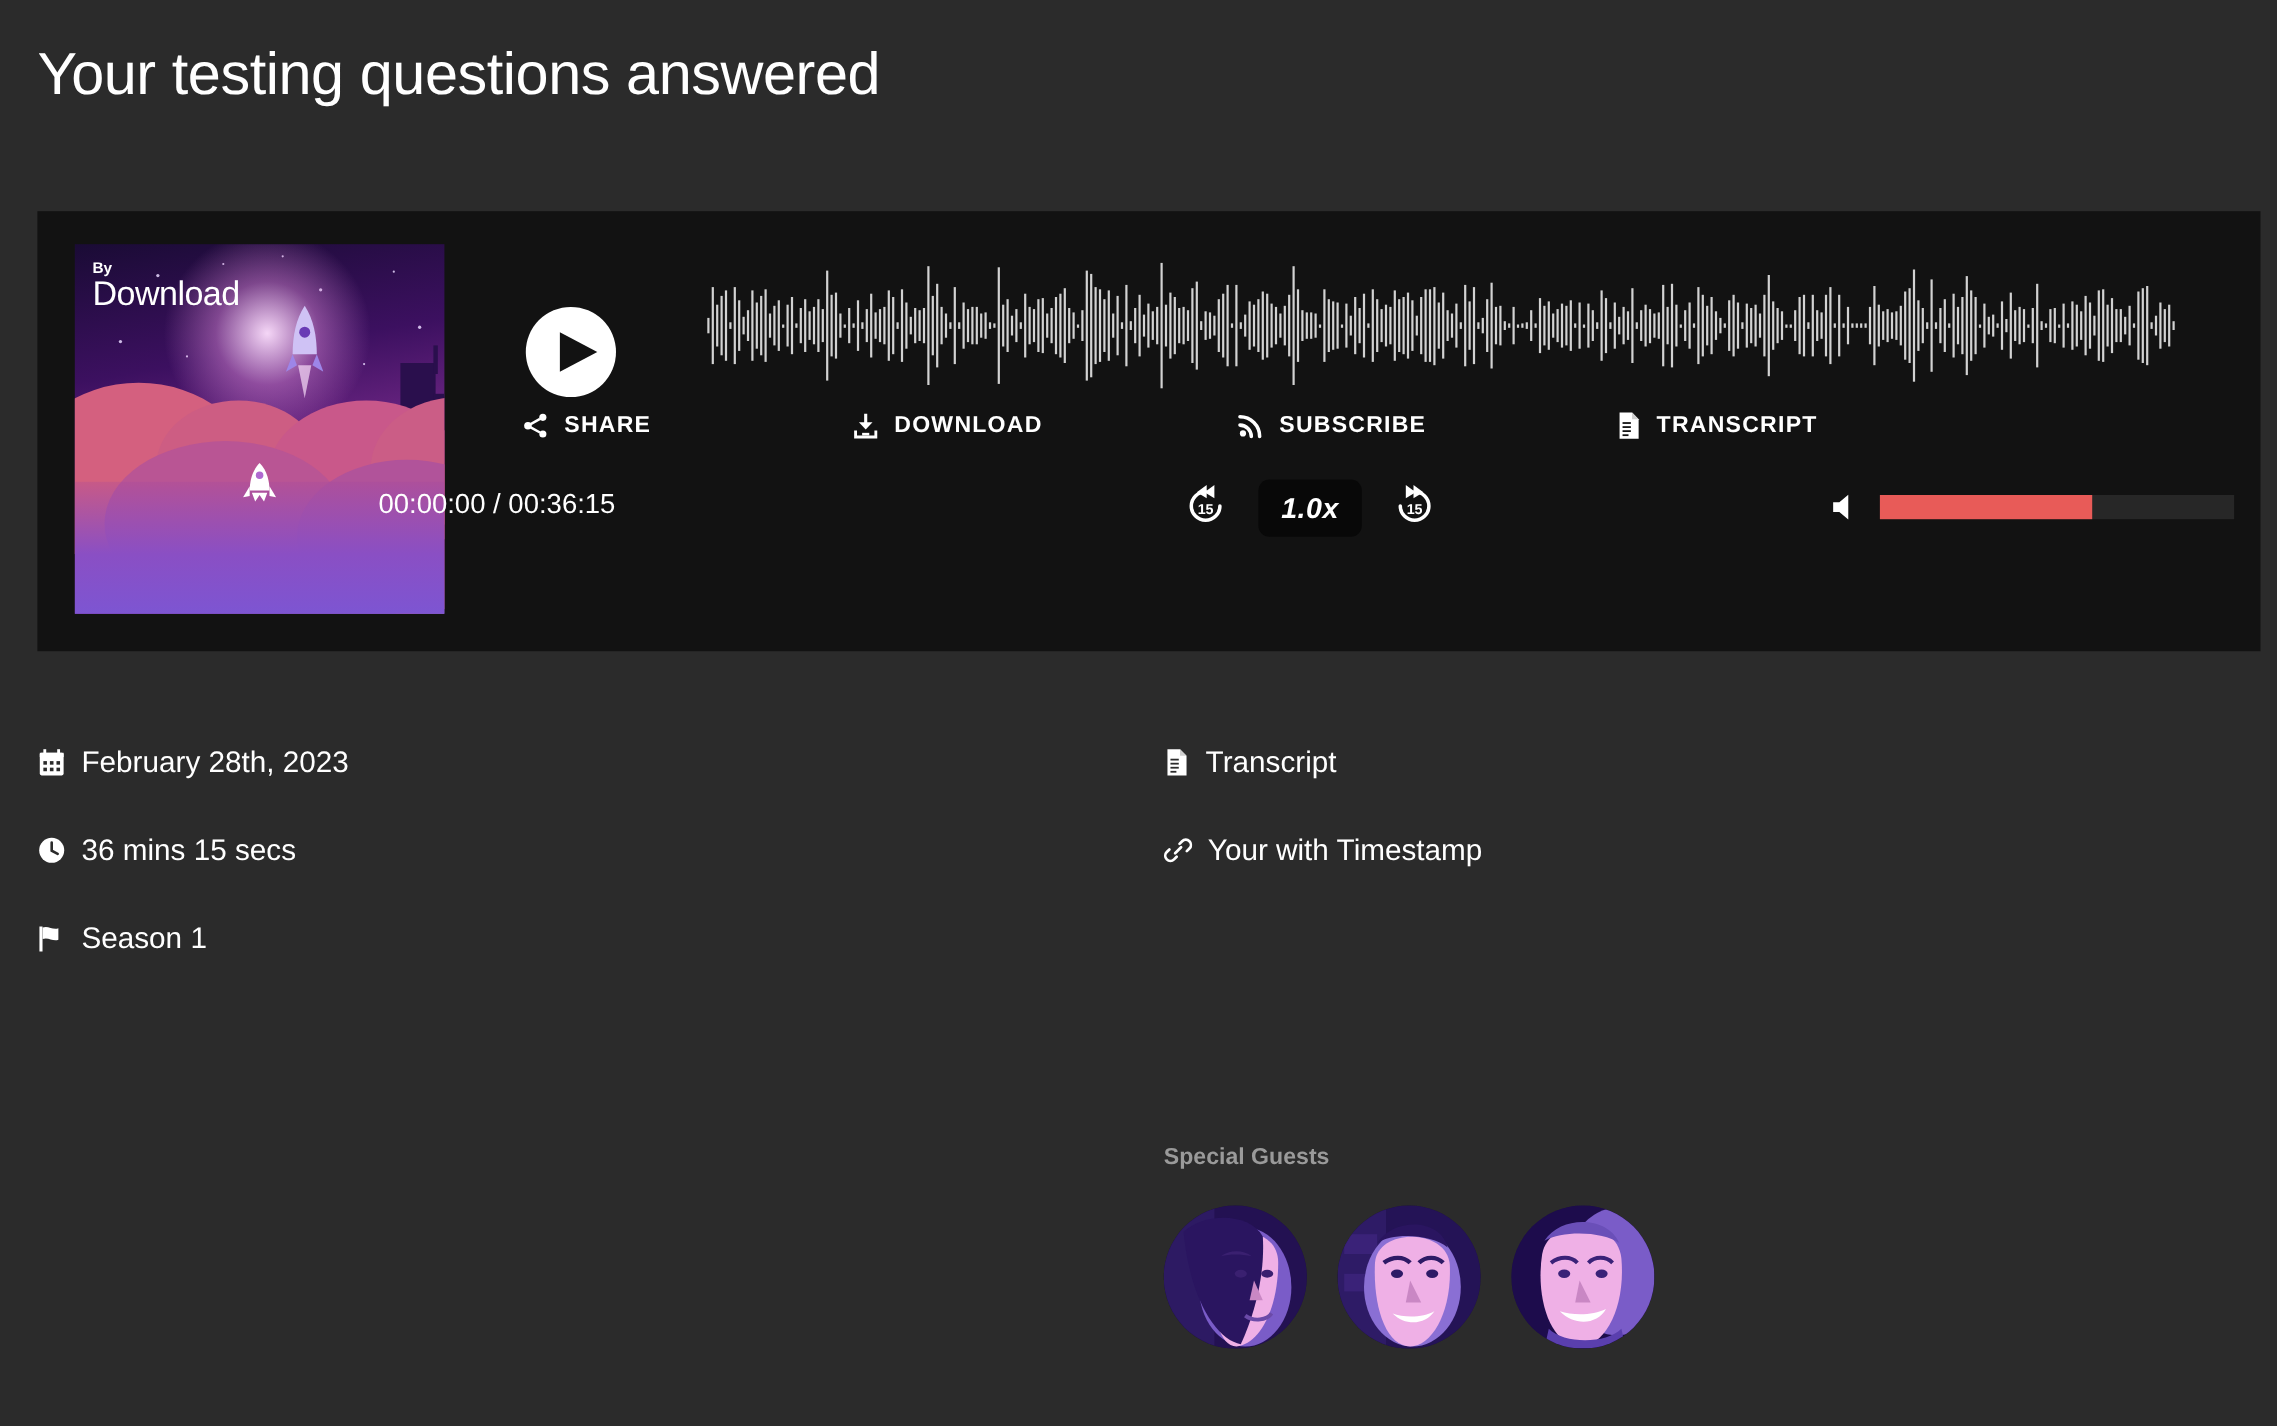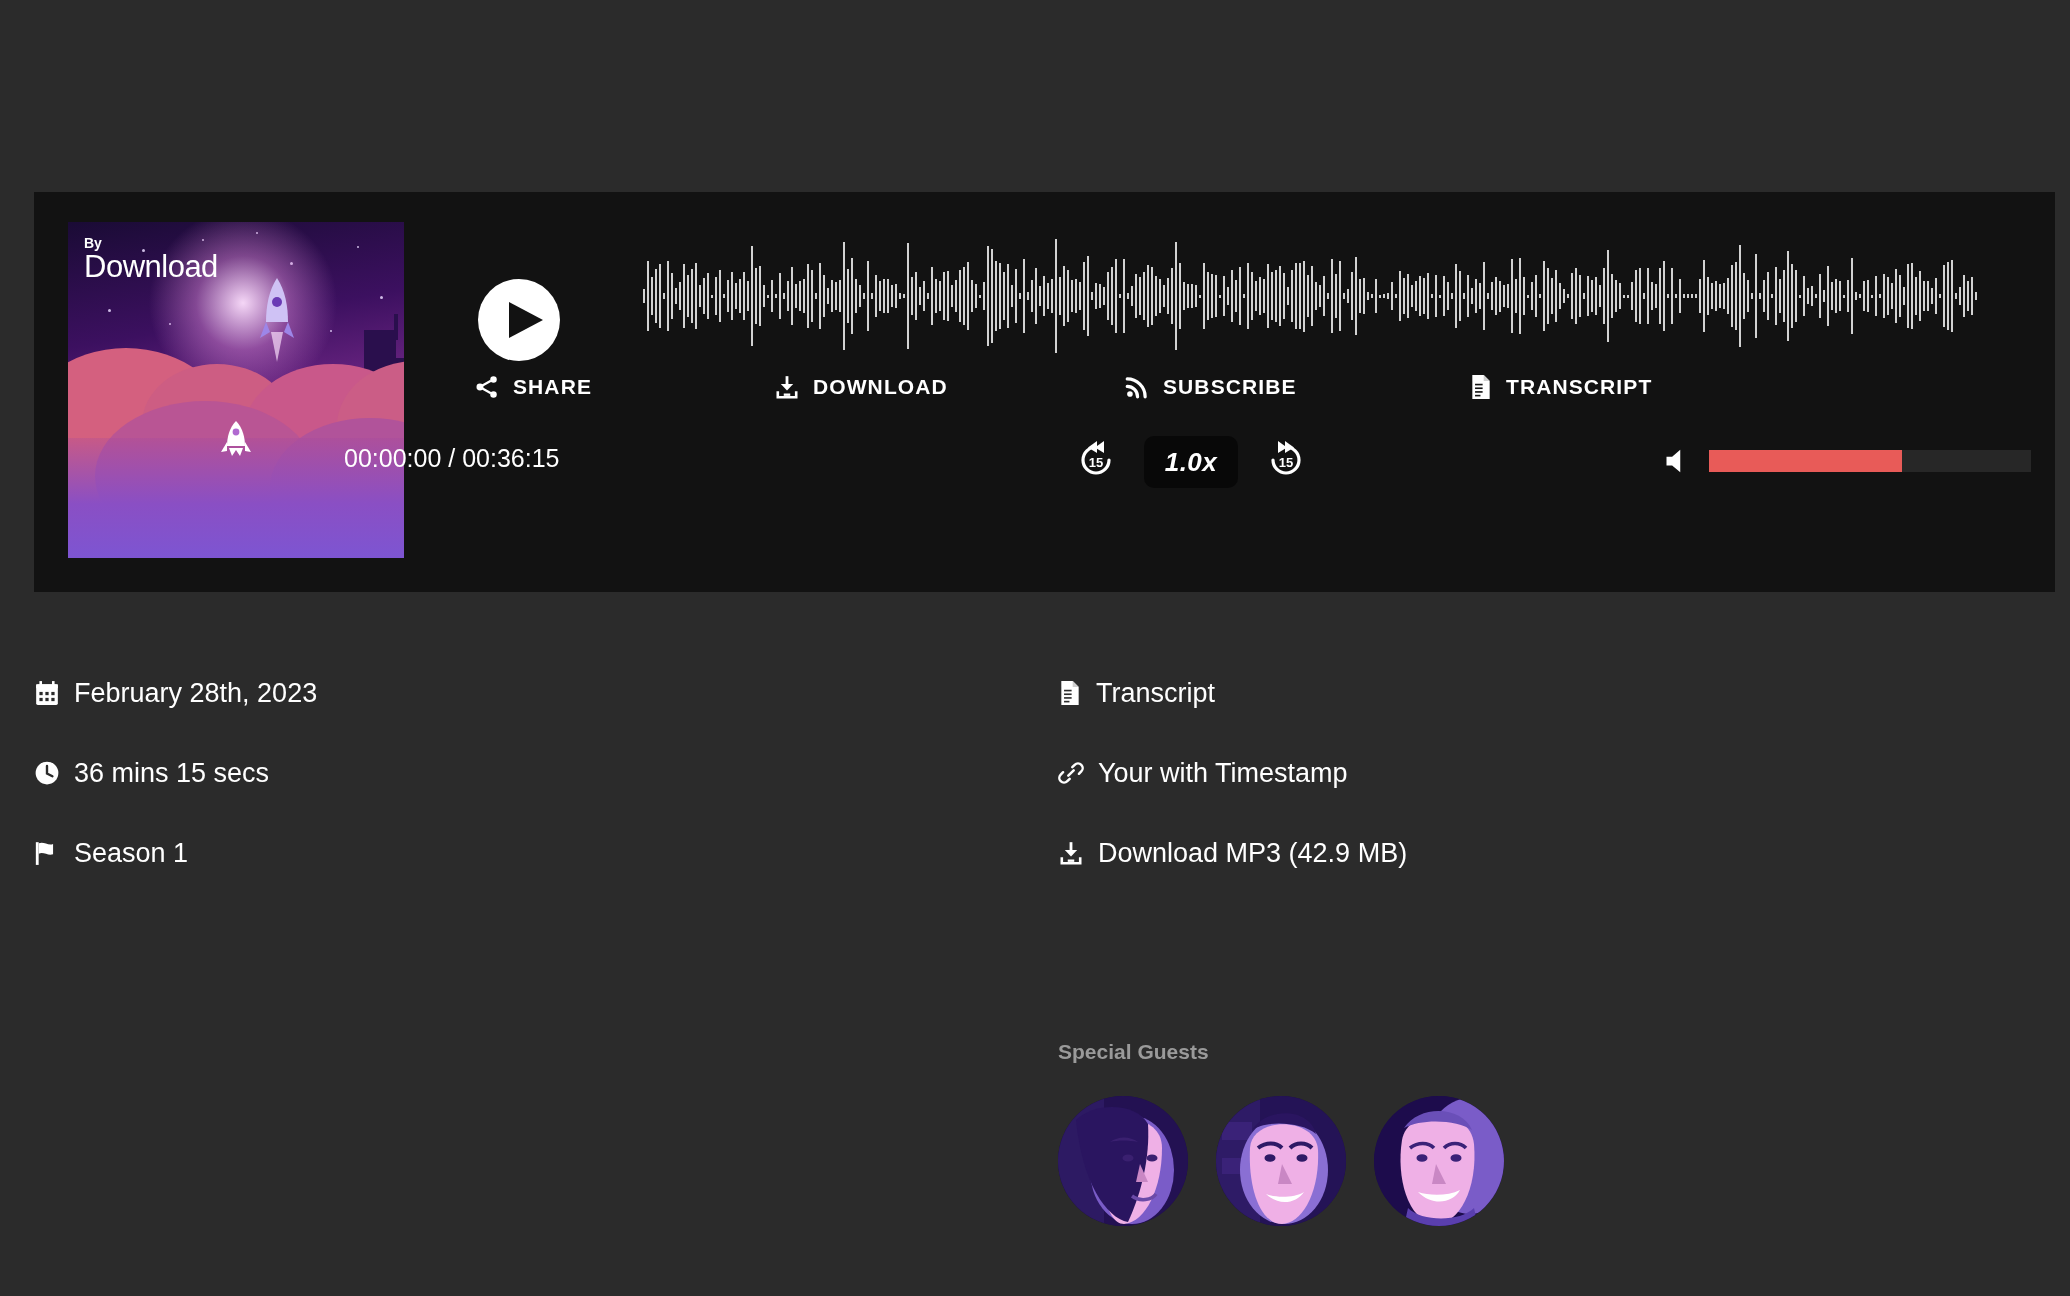--- a/index.html
+++ b/index.html
@@ -138,20 +138,21 @@
     overflow:hidden; position:relative; cursor:pointer;
     background:#1d0f4a;
   }
   .avatar .duo { position:absolute; inset:0; }
 </style>
 </head>
 <body>
 
 <div class="page">
 
+  <h1 class="page-title">Your testing questions answered</h1>
 
   <div class="player">
 
     <div class="cover">
       <div class="stars">
         <span class="star" style="left:22%;top:8%;width:3px;height:3px;"></span>
         <span class="star" style="left:40%;top:5%;width:2px;height:2px;"></span>
         <span class="star" style="left:66%;top:12%;width:3px;height:3px;"></span>
         <span class="star" style="left:86%;top:7%;width:2px;height:2px;"></span>
         <span class="star" style="left:12%;top:26%;width:3px;height:3px;"></span>
@@ -669,29 +670,20 @@
       <span class="txt">Transcript</span>
     </div>
     <div class="meta-row link">
       <svg width="26" height="26" viewBox="0 0 24 24">
         <path d="M9.5 14.5 L14.5 9.5" stroke="#fff" stroke-width="2.3" stroke-linecap="round"></path>
         <path d="M13.2 6.6 L15.4 4.4 A4.3 4.3 0 0 1 21.5 10.5 L19.3 12.7" stroke="#fff" stroke-width="2.3" fill="none" stroke-linecap="round"></path>
         <path d="M10.8 17.4 L8.6 19.6 A4.3 4.3 0 0 1 2.5 13.5 L4.7 11.3" stroke="#fff" stroke-width="2.3" fill="none" stroke-linecap="round"></path>
       </svg>
       <span class="txt">Your with Timestamp</span>
     </div>
-    <div class="meta-row link">
-      <svg width="26" height="26" viewBox="0 0 24 24">
-        <path d="M12 2 L12 13" stroke="#fff" stroke-width="2.6" fill="none"></path>
-        <path d="M6.3 9.2 L12 15.2 L17.7 9.2 Z" fill="#fff"></path>
-        <path d="M3.5 16 L3.5 21.5 L20.5 21.5 L20.5 16" stroke="#fff" stroke-width="2.4" fill="none"></path>
-        <rect x="9" y="18" width="6" height="2.2" fill="#fff"></rect>
-      </svg>
-      <span class="txt">Download MP3 (42.9 MB)</span>
-    </div>
   </div>
 
 
   <div class="people-guests">
     <div class="people-head">Special Guests</div>
     <div class="avatar-row">
 
       <div class="avatar">
         <svg class="duo" viewBox="0 0 130 130">
           <rect width="130" height="130" fill="#231152"></rect>

